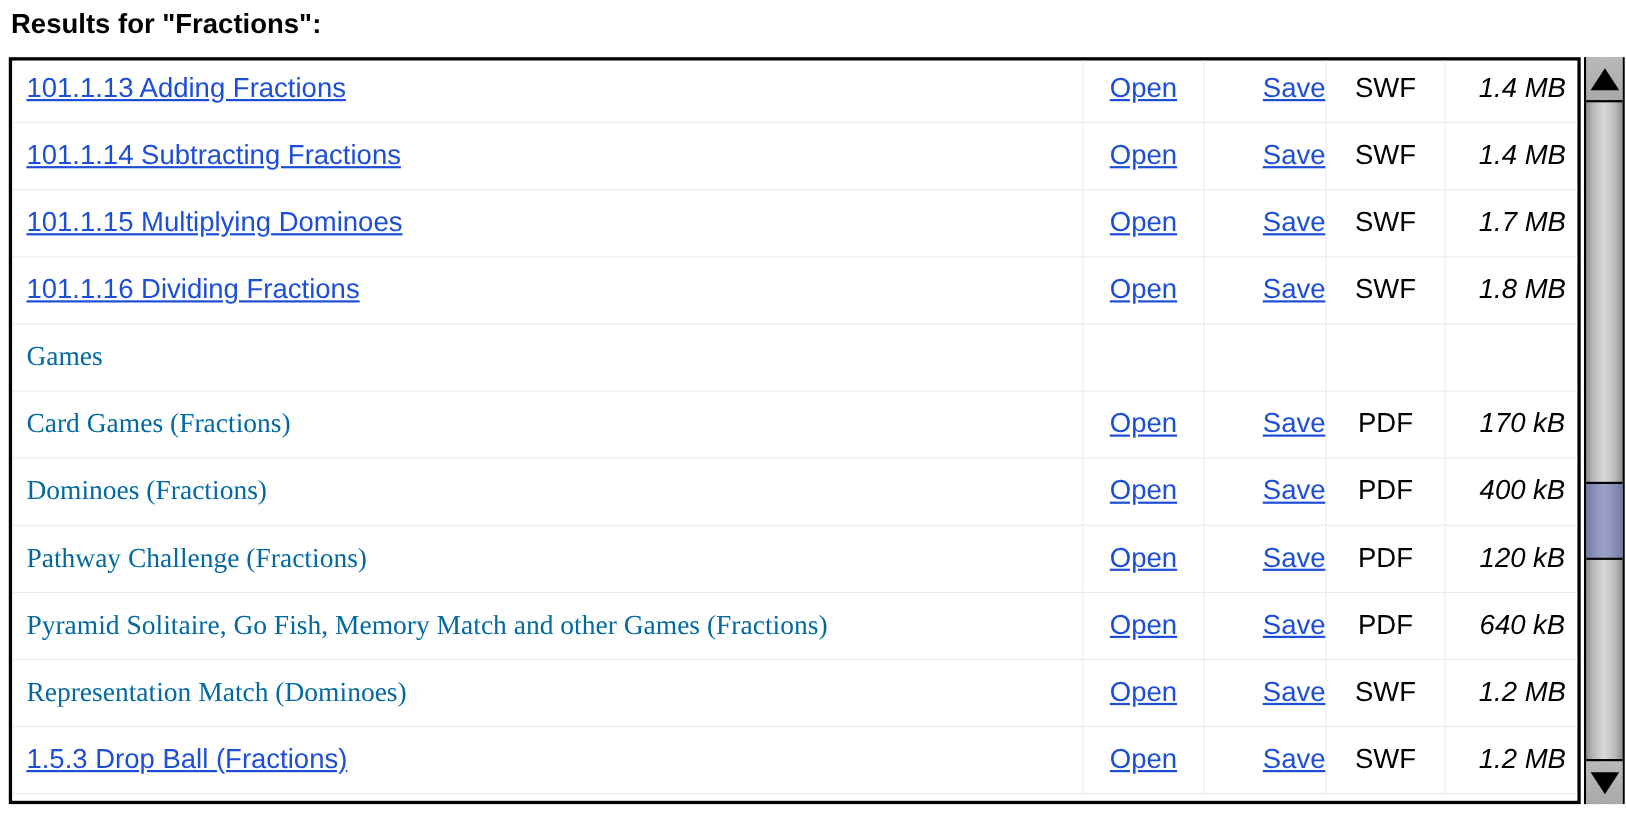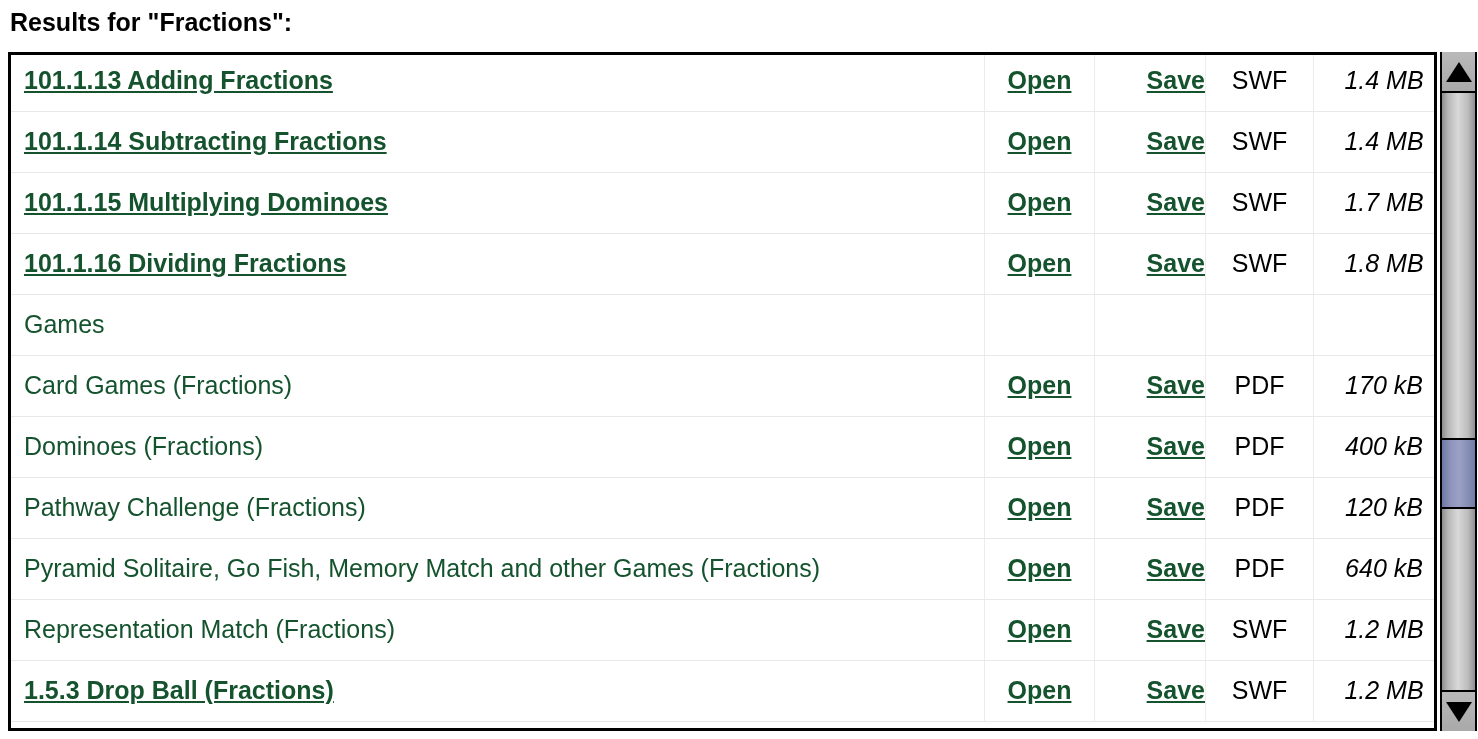--- a/index.html
+++ b/index.html
@@ -67,28 +67,28 @@
     width: 960px;
     padding-left: 13px;
     text-align: left;
   }
   #results-table td.col-open  { width: 109px; text-align: center; }
   #results-table td.col-save  { width: 110px; text-align: right; }
   #results-table td.col-type  { width: 107px; text-align: center; }
   #results-table td.col-size  { width: 140px; text-align: center; border-right: none; font-style: italic; }
 
   .link {
-    color: #14532d;
+    color: #1d4ed8;
     text-decoration: underline;
     cursor: pointer;
-    font-weight: bold;
   }
   .plain {
-    color: #14532d;
+    color: #0369a1;
     text-decoration: none;
+    font-family: Liberation Serif, serif;
   }
 
   
   #scrollbar {
     position: absolute;
     left: 1440px;
     top: 52px;
     width: 37px;
     height: 679px;
     box-sizing: border-box;
@@ -209,21 +209,21 @@
           <td class="col-size">120 kB</td>
         </tr>
         <tr>
           <td class="col-title"><span class="plain">Pyramid Solitaire, Go Fish, Memory Match and other Games (Fractions)</span></td>
           <td class="col-open"><span class="link">Open</span></td>
           <td class="col-save"><span class="link">Save</span></td>
           <td class="col-type">PDF</td>
           <td class="col-size">640 kB</td>
         </tr>
         <tr>
-          <td class="col-title"><span class="plain">Representation Match (Fractions)</span></td>
+          <td class="col-title"><span class="plain">Representation Match (Dominoes)</span></td>
           <td class="col-open"><span class="link">Open</span></td>
           <td class="col-save"><span class="link">Save</span></td>
           <td class="col-type">SWF</td>
           <td class="col-size">1.2 MB</td>
         </tr>
         <tr>
           <td class="col-title"><span class="link">1.5.3 Drop Ball (Fractions)</span></td>
           <td class="col-open"><span class="link">Open</span></td>
           <td class="col-save"><span class="link">Save</span></td>
           <td class="col-type">SWF</td>

